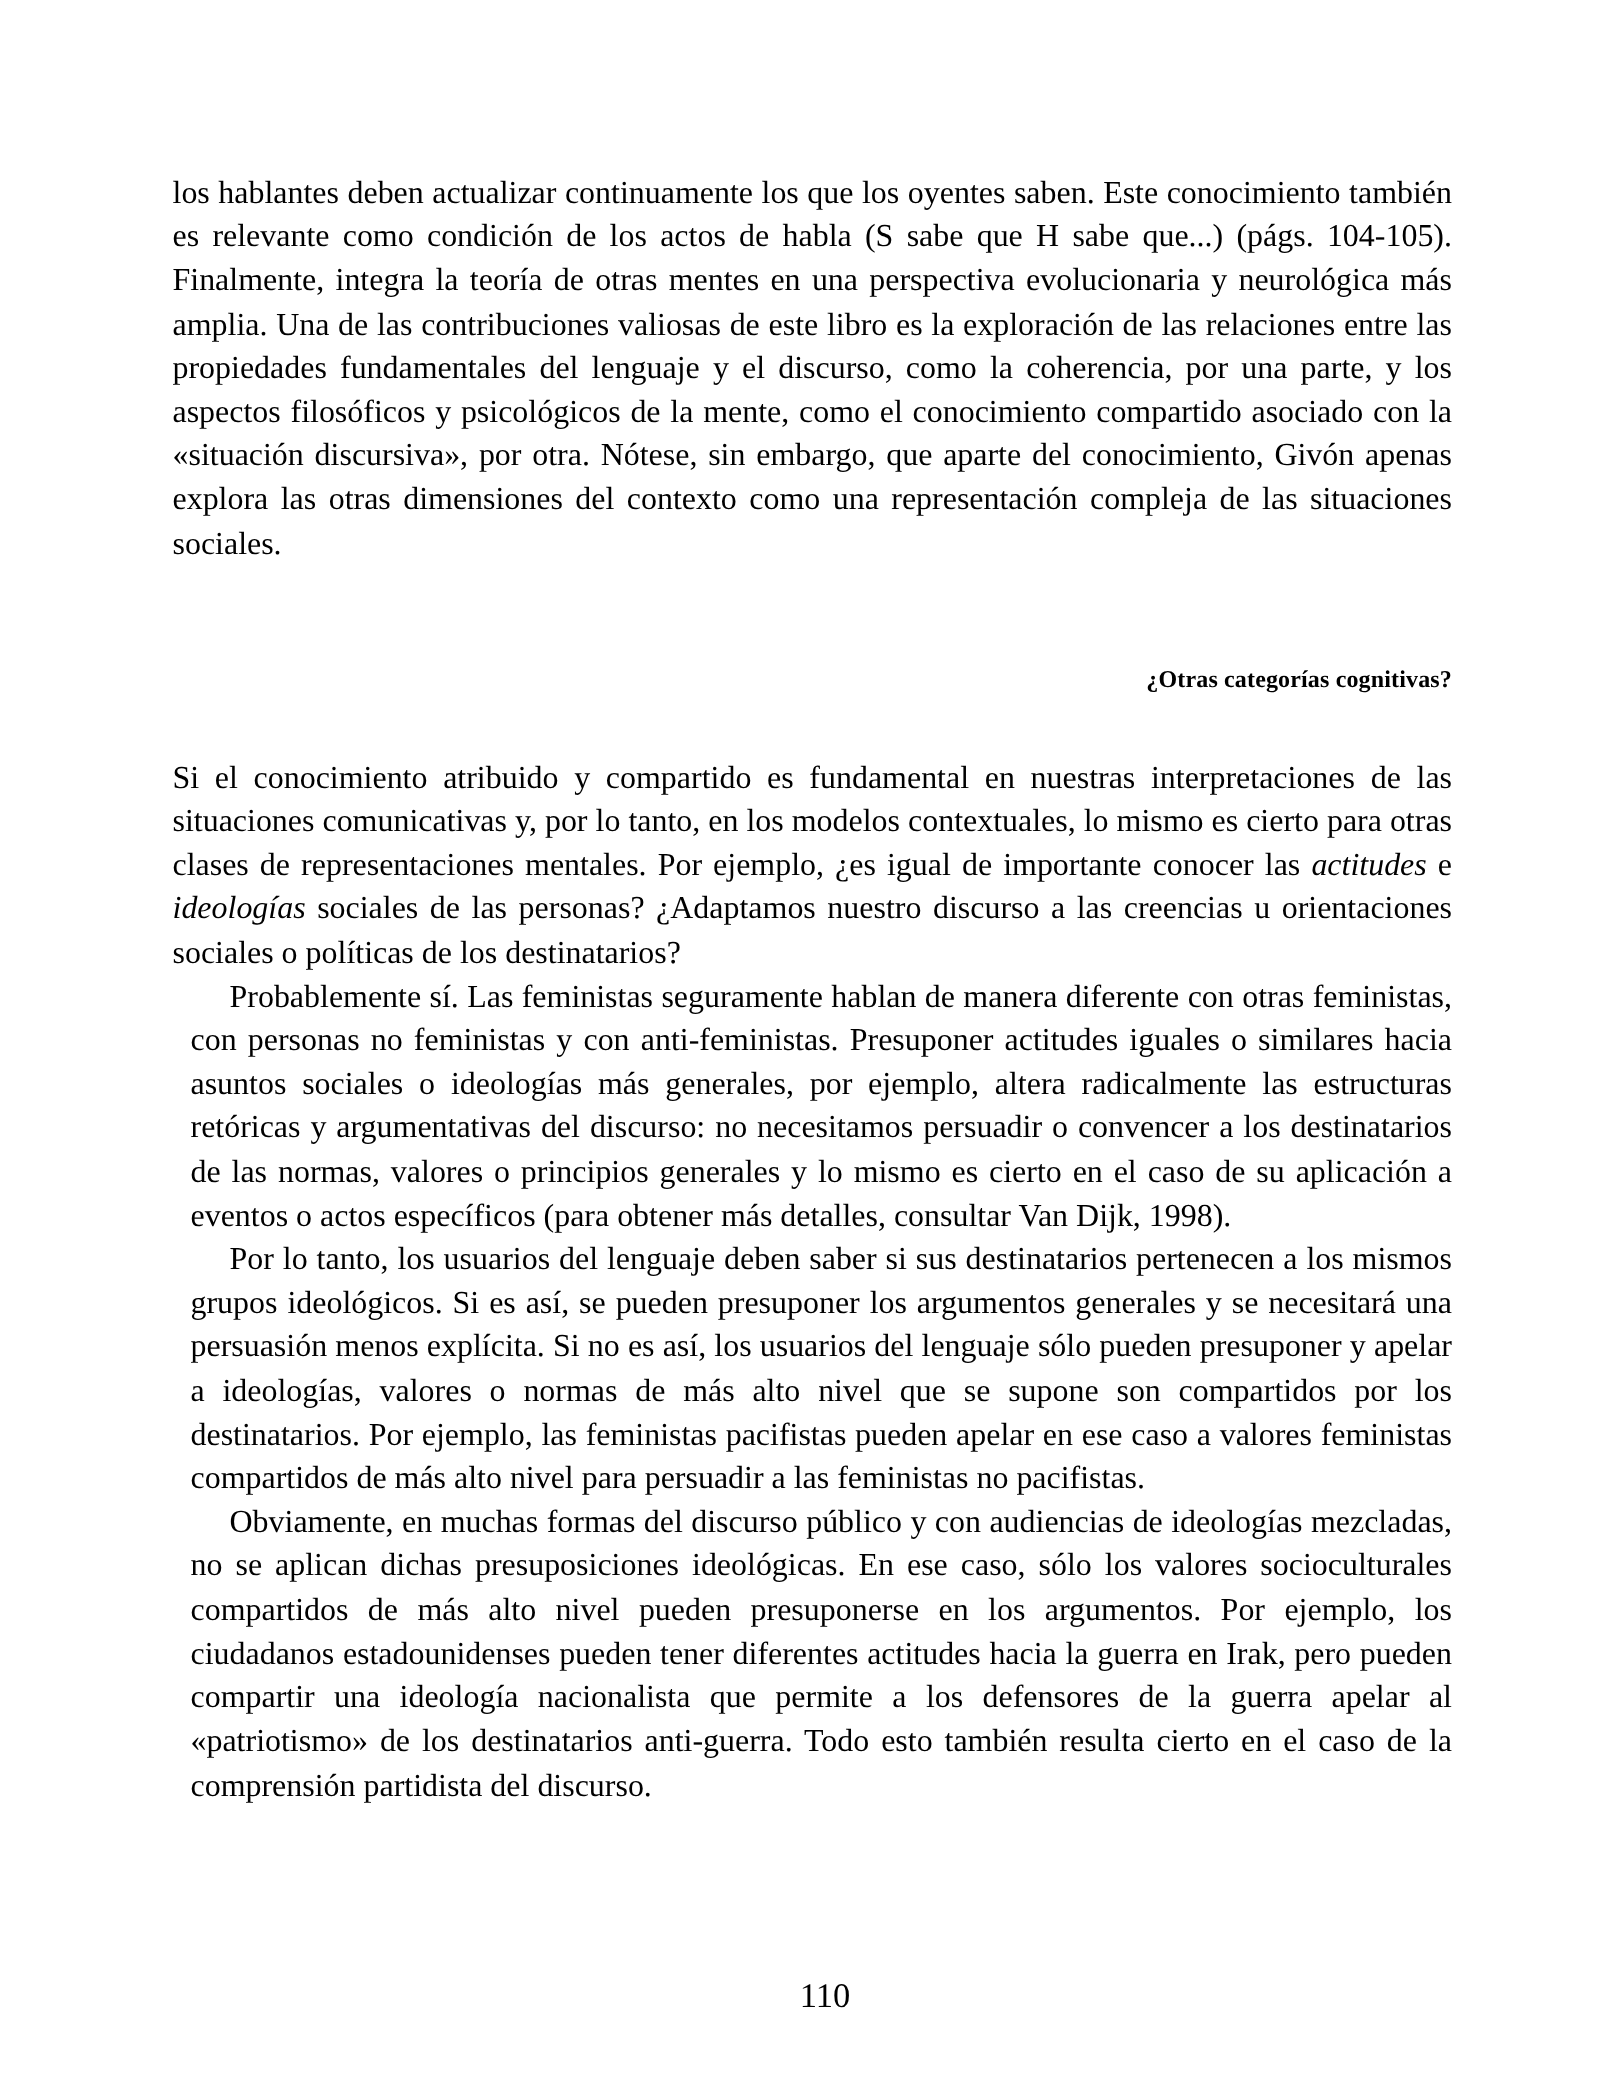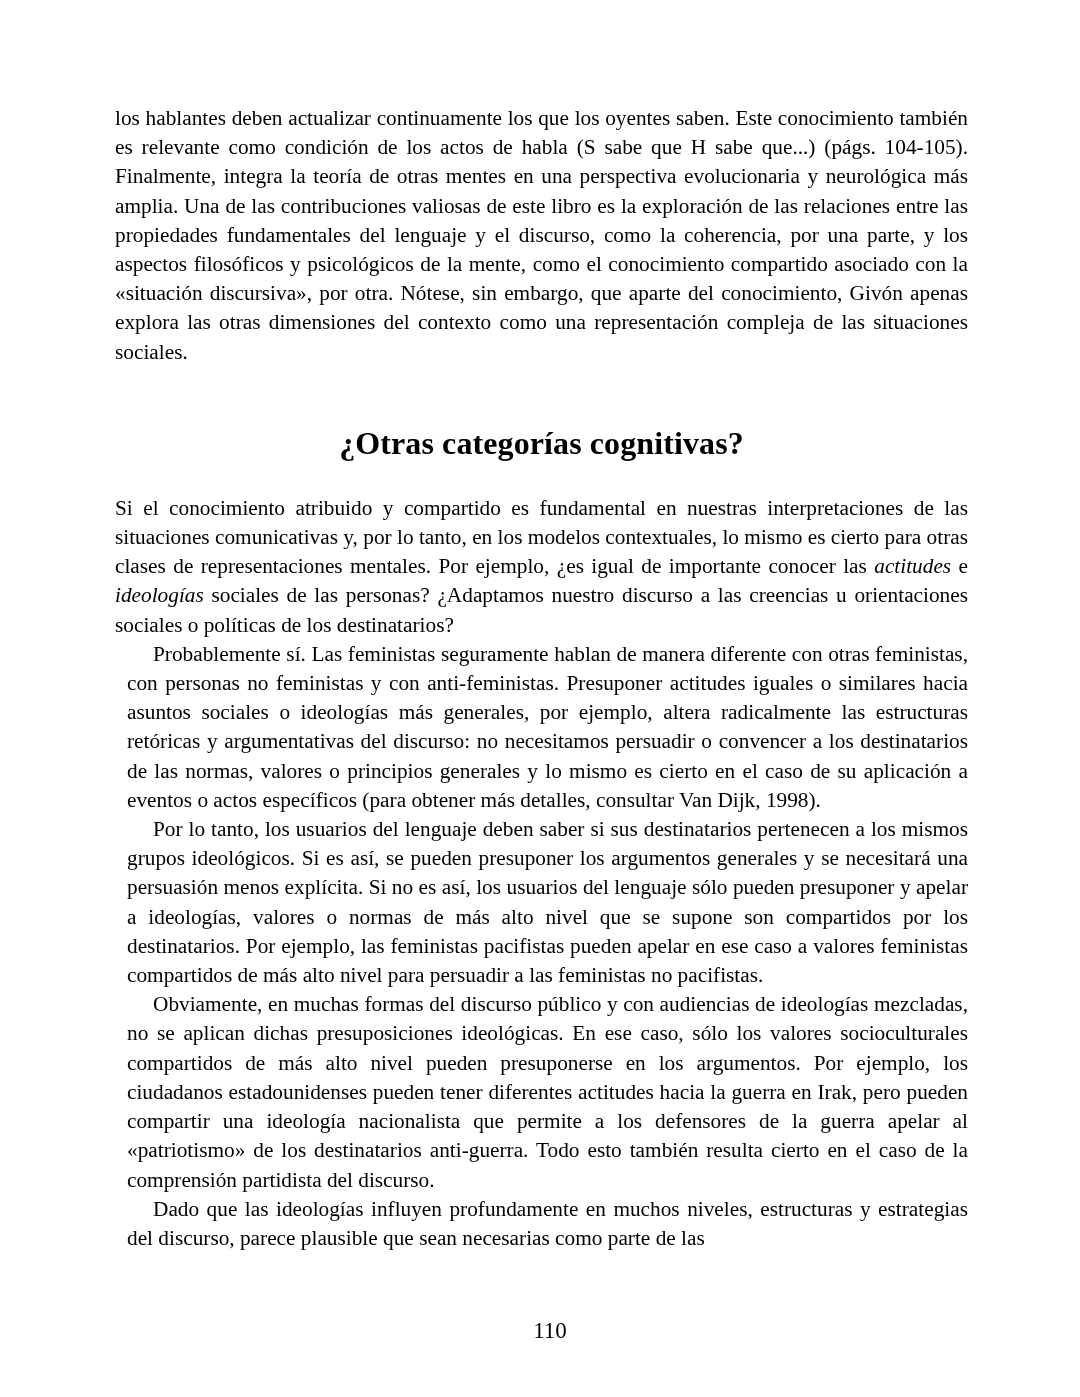--- a/index.html
+++ b/index.html
@@ -16,45 +16,45 @@
   }
   .page {
     position: relative;
     width: 1080px;
     height: 1397px;
     box-sizing: border-box;
   }
   .content {
     position: absolute;
     left: 115px;
-    top: 104px;
+    top: 114px;
     width: 853px;
   }
   p.body-par {
     margin: 0;
     font-size: 21.3px;
     line-height: 29.2px;
     text-align: justify;
     text-justify: inter-word;
     hyphens: none;
     -webkit-hyphens: none;
   }
   p.first-par {
     text-indent: 0;
   }
   p.indent-par {
     text-indent: 26px;
     margin-left: 12px;
   }
   h2.section-heading {
     margin: 0;
-    font-size: 32px;
+    font-size: 16px;
     line-height: 29px;
     font-weight: bold;
-    text-align: center;
+    text-align: right;
     letter-spacing: 0.1px;
   }
   .gap-before-heading { height: 62px; }
   .gap-after-heading  { height: 36px; }
   .page-number {
     position: absolute;
     left: 0;
     right: 0;
     top: 1318px;
     text-align: center;
@@ -79,18 +79,17 @@
     <div class="gap-after-heading"></div>
 
     <p class="body-par first-par"><span>Si el conocimiento atribuido y compartido es fundamental en nuestras interpretaciones de las situaciones comunicativas y, por lo tanto, en los modelos contextuales, lo mismo es cierto para otras clases de representaciones mentales. Por ejemplo, ¿es igual de importante conocer las </span><em>actitudes</em><span> e </span><em>ideologías</em><span> sociales de las personas? ¿Adaptamos nuestro discurso a las creencias u orientaciones sociales o políticas de los destinatarios?</span></p>
 
     <p class="body-par indent-par">Probablemente sí. Las feministas seguramente hablan de manera diferente con otras feministas, con personas no feministas y con anti-feministas. Presuponer actitudes iguales o similares hacia asuntos sociales o ideologías más generales, por ejemplo, altera radicalmente las estructuras retóricas y argumentativas del discurso: no necesitamos persuadir o convencer a los destinatarios de las normas, valores o principios generales y lo mismo es cierto en el caso de su aplicación a eventos o actos específicos (para obtener más detalles, consultar Van Dijk, 1998).</p>
 
     <p class="body-par indent-par">Por lo tanto, los usuarios del lenguaje deben saber si sus destinatarios pertenecen a los mismos grupos ideológicos. Si es así, se pueden presuponer los argumentos generales y se necesitará una persuasión menos explícita. Si no es así, los usuarios del lenguaje sólo pueden presuponer y apelar a ideologías, valores o normas de más alto nivel que se supone son compartidos por los destinatarios. Por ejemplo, las feministas pacifistas pueden apelar en ese caso a valores feministas compartidos de más alto nivel para persuadir a las feministas no pacifistas.</p>
 
     <p class="body-par indent-par">Obviamente, en muchas formas del discurso público y con audiencias de ideologías mezcladas, no se aplican dichas presuposiciones ideológicas. En ese caso, sólo los valores socioculturales compartidos de más alto nivel pueden presuponerse en los argumentos. Por ejemplo, los ciudadanos estadounidenses pueden tener diferentes actitudes hacia la guerra en Irak, pero pueden compartir una ideología nacionalista que permite a los defensores de la guerra apelar al «patriotismo» de los destinatarios anti-guerra. Todo esto también resulta cierto en el caso de la comprensión partidista del discurso.</p>
 
-    <p class="body-par indent-par">Dado que las ideologías influyen profundamente en muchos niveles, estructuras y estrategias del discurso, parece plausible que sean necesarias como parte de las</p>
 
   </div>
 
   <div class="page-number">110</div>
 </div>
 
 </body></html>

